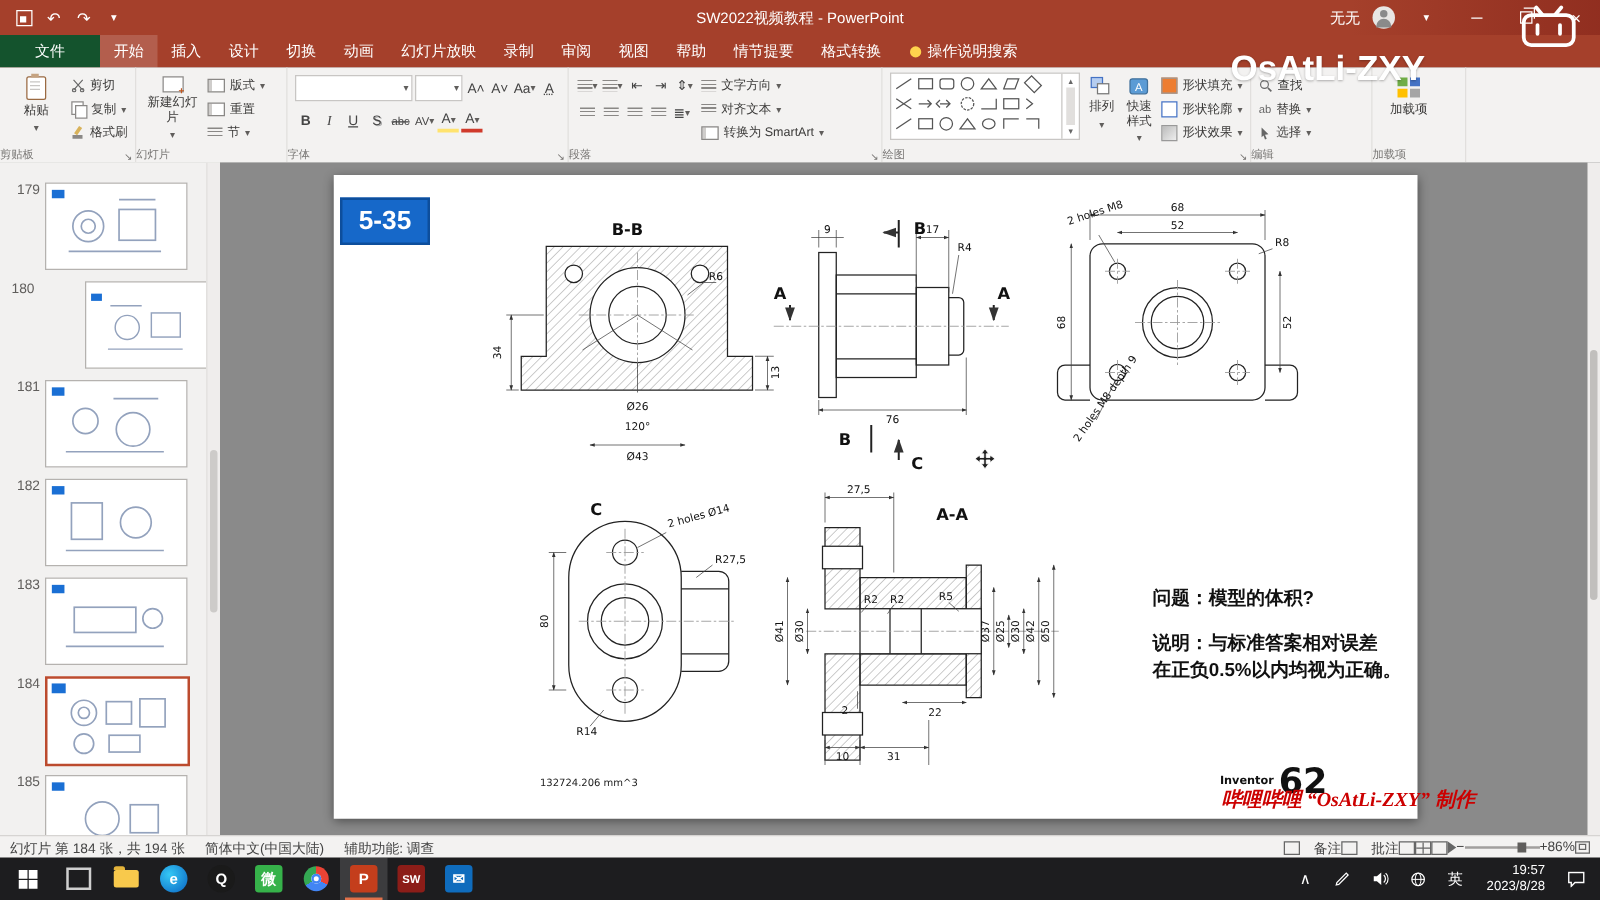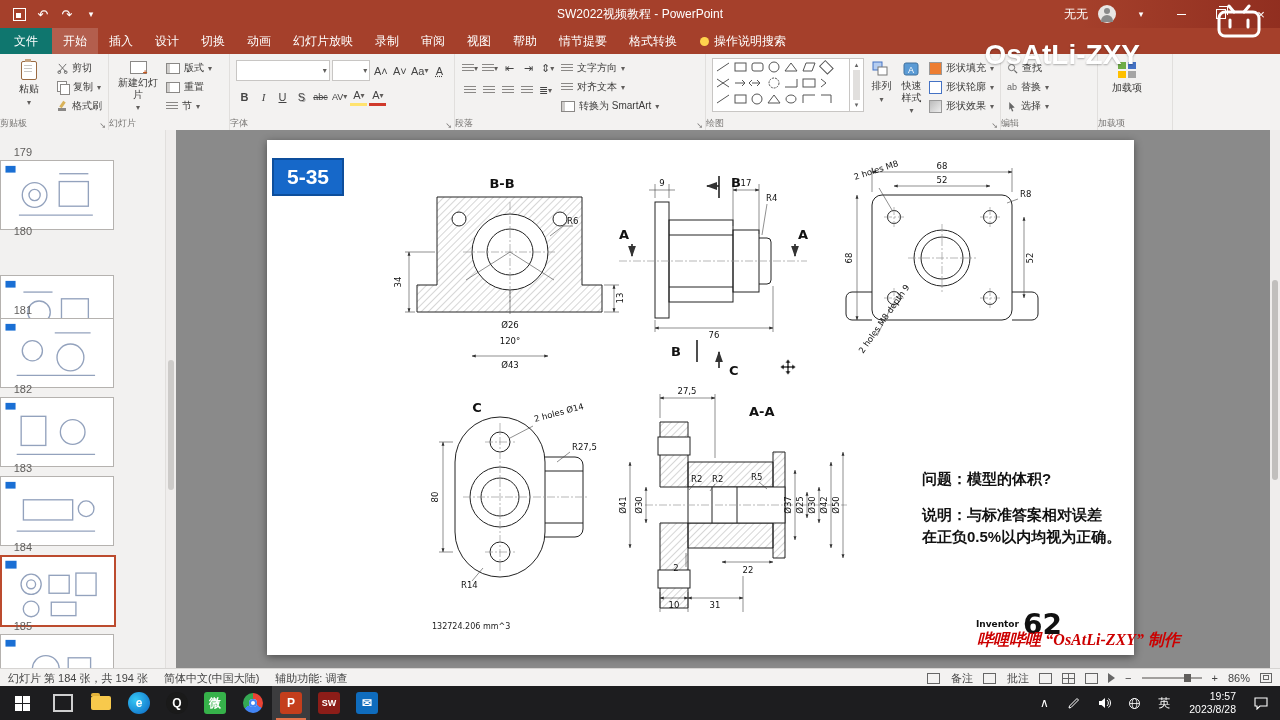--- a/index.html
+++ b/index.html
@@ -19,21 +19,21 @@
   .ic-min{width:9px;height:1px;background:#fff;}
   .ic-restore{width:8px;height:8px;border:1px solid #fff;position:relative;}
   .ic-restore:before{content:"";position:absolute;left:2px;top:-4px;width:8px;height:8px;border:1px solid #fff;border-bottom:none;border-left:none;}
   
   .wm-shade{position:absolute;top:0;right:0;width:200px;height:56px;background:linear-gradient(90deg,transparent,rgba(120,25,18,.45));pointer-events:none;}
   .wm-name{position:absolute;top:39px;right:140px;color:#fff;font-weight:bold;font-size:28px;z-index:4;text-shadow:0 1px 2px rgba(0,0,0,.3);}
   .wm-logo{position:absolute;top:4px;right:18px;z-index:4;display:flex;align-items:center;gap:6px;color:#fff;font-weight:bold;font-size:22px;}
   
   .ribtabs{position:absolute;top:28px;left:0;right:0;height:26px;background:#a5402b;display:flex;align-items:stretch;color:#fff;font-size:12px;}
   .rtab{display:flex;align-items:center;padding:0 11px;cursor:default;}
-  .rtab.file{background:#0f766e;padding:0 14px;}
+  .rtab.file{background:#14532d;padding:0 28px;}
   .rtab.active{background:rgba(255,255,255,.16);}
   .tellme{display:flex;align-items:center;gap:5px;padding:0 12px;color:#fff;}
   .bulb{width:9px;height:9px;border-radius:50%;background:#ffd34d;display:inline-block;}
   
   .ribbon{position:absolute;top:54px;left:0;right:0;height:76px;background:#f3f2f1;border-bottom:1px solid #c8c6c4;display:flex;font-size:10px;color:#3b3a39;}
   .rgroup{position:relative;border-right:1px solid #e1dfdd;padding:4px 6px 13px 6px;display:flex;gap:5px;align-items:flex-start;}
   .glabel{position:absolute;bottom:0;left:0;right:0;text-align:left;font-size:9px;color:#797775;}
   .dlaunch{position:absolute;bottom:0;right:2px;font-size:8px;color:#797775;}
   .bigbtn{display:flex;flex-direction:column;align-items:center;justify-content:flex-start;width:46px;gap:3px;padding-top:3px;text-align:center;line-height:1.15;}
   .col{display:flex;flex-direction:column;gap:3px;padding-top:2px;}
@@ -56,21 +56,21 @@
   .ic-slide{width:15px;height:11px;border:1px solid #8a8886;background:#fff;position:relative;}
   .ic-slide:after{content:"+";position:absolute;right:-2px;bottom:-4px;font-size:8px;color:#c2571f;font-weight:bold;}
   .ic-layout{width:12px;height:9px;border:1px solid #8a8886;background:linear-gradient(90deg,#cfcdcb 3px,#fff 3px);}
   .chip{width:11px;height:11px;border:1px solid #999;}
   .mini-lines{width:12px;height:9px;background:repeating-linear-gradient(to bottom,#8a8886 0 1px,transparent 1px 3px);}
   .gallery{width:150px;height:52px;border:1px solid #c8c6c4;background:#fff;display:flex;}
   .gal-scroll{width:13px;border-left:1px solid #c8c6c4;display:flex;flex-direction:column;align-items:center;justify-content:space-between;font-size:7px;color:#666;padding:2px 0;}
   .sbar-thumb{width:7px;flex:1;margin:1px 0;background:#e1dfdd;}
   
   .sidebar{position:absolute;top:130px;left:0;width:176px;height:538px;background:#f2f1f0;border-right:1px solid #d6d4d2;overflow:hidden;}
-  .thumbrow{position:absolute;left:0;width:166px;height:74px;display:flex;flex-direction:column;}
+  .thumbrow{position:absolute;left:0;width:166px;height:74px;display:flex;}
   .tnum{width:32px;text-align:right;padding:2px 4px 0 0;font-size:11px;color:#605e5c;}
   .thumb{width:112px;height:68px;background:#fff;border:1px solid #b5b2af;margin-top:2px;}
   .thumb.selected{border:2px solid #bc4b2e;}
   .mini{width:100%;height:100%;}
   .msk{stroke:#93a2bd;fill:none;stroke-width:1.2;}
   .mtag{fill:#1a6fd4;}
   .sbscroll{position:absolute;right:0;top:0;width:10px;height:538px;background:#efedec;border-left:1px solid #e1dfdd;}
   .sbscroll .th{position:absolute;left:2px;top:230px;width:6px;height:130px;background:#cdcbc9;border-radius:3px;}
   
   .canvas{position:absolute;top:130px;left:176px;width:1104px;height:538px;background:#8a8a8a;}
@@ -88,21 +88,21 @@
   .cl{stroke:#999;stroke-width:.7;stroke-dasharray:8 2 2 2;fill:none;}
   .dim{stroke:#444;stroke-width:.6;fill:none;}
   .dimb{stroke:#222;stroke-width:1.6;fill:none;}
   text.d{font-family:"DejaVu Sans",sans-serif;font-size:8.5px;fill:#111;}
   text.big{font-family:"DejaVu Sans",sans-serif;font-size:13px;font-weight:bold;fill:#111;}
   text.vol{font-family:"DejaVu Sans",sans-serif;font-size:8px;fill:#222;}
   text.inv{font-family:"DejaVu Sans",sans-serif;font-size:9px;font-weight:bold;fill:#111;}
   text.ans{font-family:"DejaVu Sans",sans-serif;font-size:28px;font-weight:bold;fill:#111;}
   
   .statusbar{position:absolute;top:668px;left:0;right:0;height:18px;background:#f3f2f1;border-top:1px solid #d6d4d2;display:flex;align-items:center;font-size:11px;color:#444;padding:0 8px;gap:16px;}
-  .sb-right{margin-left:auto;display:flex;align-items:center;gap:10px;}
+  .sb-right{margin-left:auto;display:flex;align-items:center;gap:0;}
   .sqico{width:11px;height:9px;border:1px solid #666;display:inline-block;position:relative;}
   .sqico.grid{background:linear-gradient(#666,#666) 50% 0/1px 100% no-repeat,linear-gradient(#666,#666) 0 50%/100% 1px no-repeat;}
   .playico{width:0;height:0;border-left:7px solid #666;border-top:5px solid transparent;border-bottom:5px solid transparent;display:inline-block;}
   .ztrack{width:60px;height:2px;background:#a19f9d;position:relative;display:inline-block;}
   .zknob{position:absolute;left:70%;top:-3px;width:7px;height:8px;background:#605e5c;}
   .fitico{width:10px;height:8px;border:1px solid #666;display:inline-block;position:relative;}
   .fitico:after{content:"";position:absolute;left:2px;top:1px;width:4px;height:3px;border:1px solid #666;}
   
   .taskbar{position:absolute;top:686px;left:0;right:0;height:34px;background:#1d1d1f;display:flex;align-items:center;color:#fff;}
   .startbtn{width:44px;height:34px;display:flex;align-items:center;justify-content:center;}

